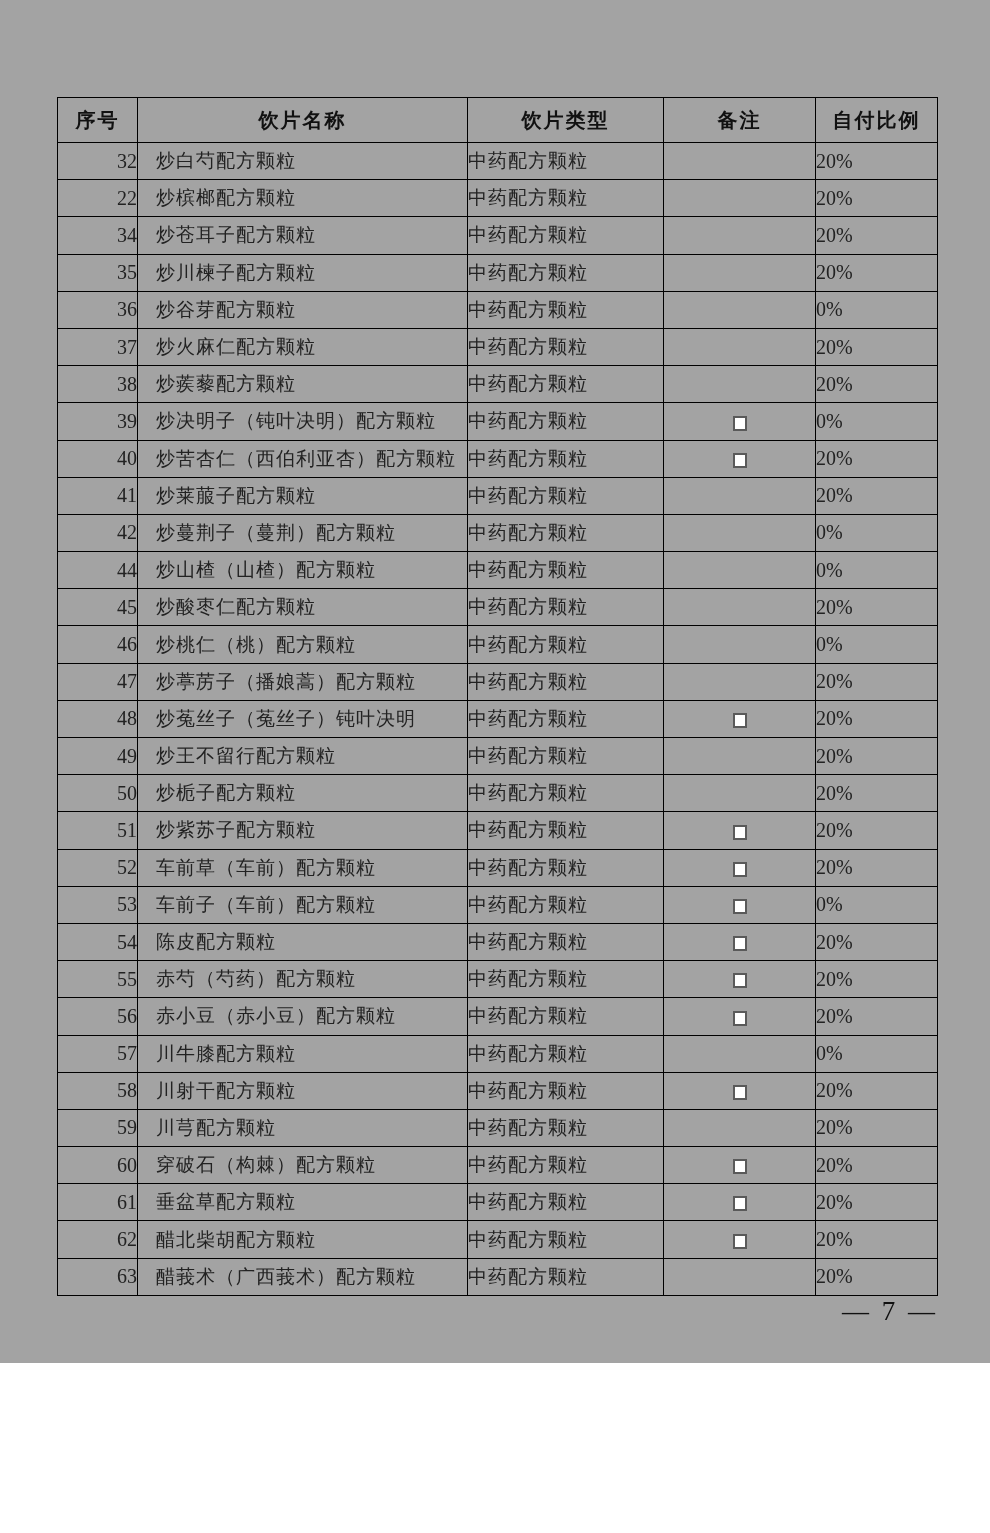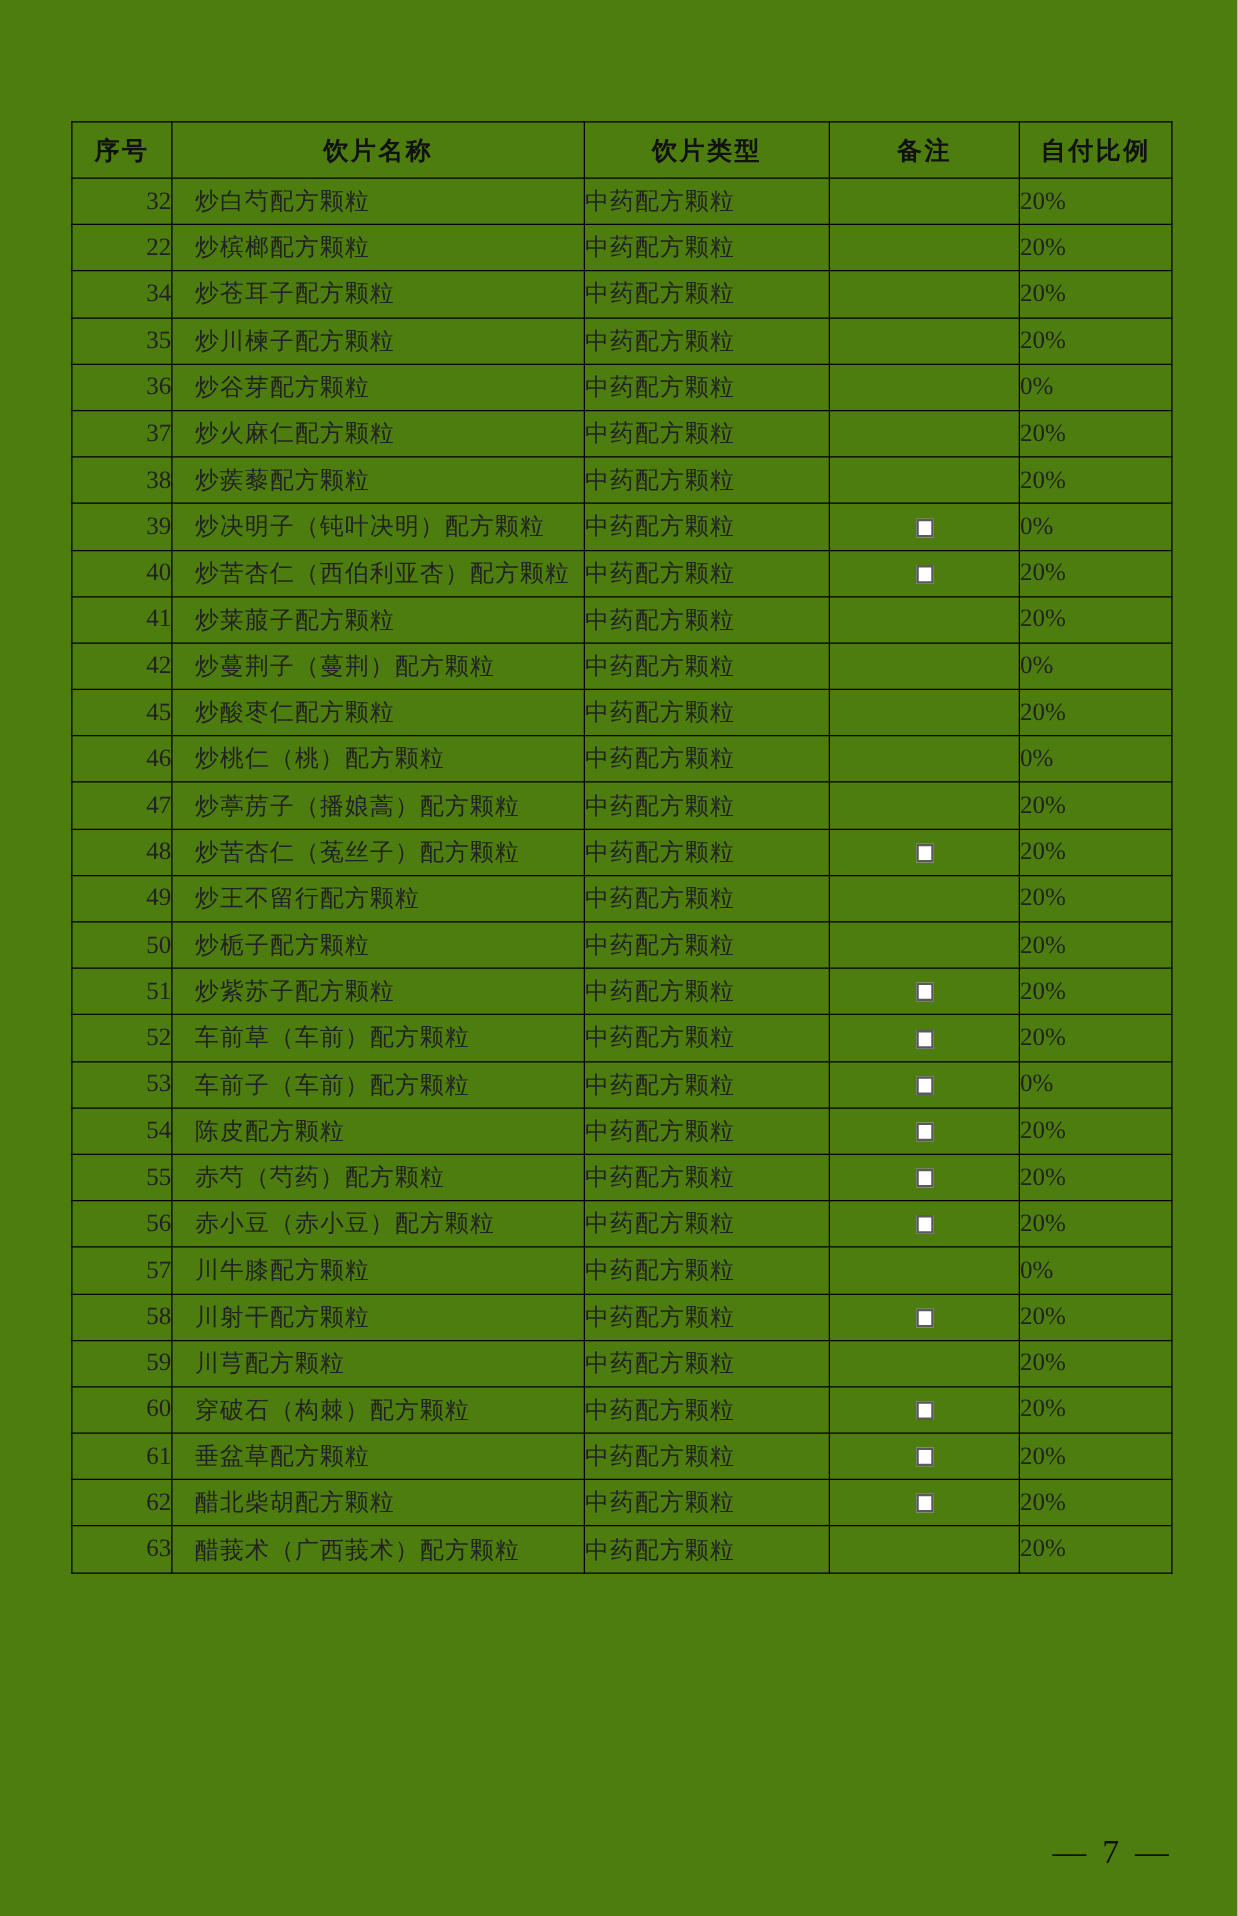--- a/index.html
+++ b/index.html
@@ -1,21 +1,21 @@
 <!DOCTYPE html>
 <html><head>
 <meta charset="utf-8">
 <style>
   * { box-sizing: border-box; }
   html, body { margin: 0; padding: 0; background: #ffffff; }
   .page {
     position: relative;
     width: 990px;
-    height: 1533px;
-    background: #4d7c0f;
+    height: 1363px;
+    background: #a3a3a3;
     font-family: "Liberation Serif", serif;
     color: #1a1a1a;
     overflow: hidden;
   }
   table.granule-table {
     position: absolute;
     left: 57px;
     top: 97px;
     width: 880px;
     border-collapse: collapse;
@@ -183,20 +183,27 @@
 
     <tr>
       <td class="c-no">42</td>
       <td class="c-name">炒蔓荆子（蔓荆）配方颗粒</td>
       <td class="c-type">中药配方颗粒</td>
       <td class="c-remark"></td>
       <td class="c-ratio">0%</td>
     </tr>
 
 
+    <tr>
+      <td class="c-no">44</td>
+      <td class="c-name">炒山楂（山楂）配方颗粒</td>
+      <td class="c-type">中药配方颗粒</td>
+      <td class="c-remark"></td>
+      <td class="c-ratio">0%</td>
+    </tr>
 
     <tr>
       <td class="c-no">45</td>
       <td class="c-name">炒酸枣仁配方颗粒</td>
       <td class="c-type">中药配方颗粒</td>
       <td class="c-remark"></td>
       <td class="c-ratio">20%</td>
     </tr>
 
     <tr>
@@ -210,21 +217,21 @@
     <tr>
       <td class="c-no">47</td>
       <td class="c-name">炒葶苈子（播娘蒿）配方颗粒</td>
       <td class="c-type">中药配方颗粒</td>
       <td class="c-remark"></td>
       <td class="c-ratio">20%</td>
     </tr>
 
     <tr>
       <td class="c-no">48</td>
-      <td class="c-name">炒苦杏仁（菟丝子）配方颗粒</td>
+      <td class="c-name">炒菟丝子（菟丝子）钝叶决明</td>
       <td class="c-type">中药配方颗粒</td>
       <td class="c-remark"><span class="checkbox"></span></td>
       <td class="c-ratio">20%</td>
     </tr>
 
     <tr>
       <td class="c-no">49</td>
       <td class="c-name">炒王不留行配方颗粒</td>
       <td class="c-type">中药配方颗粒</td>
       <td class="c-remark"></td>

